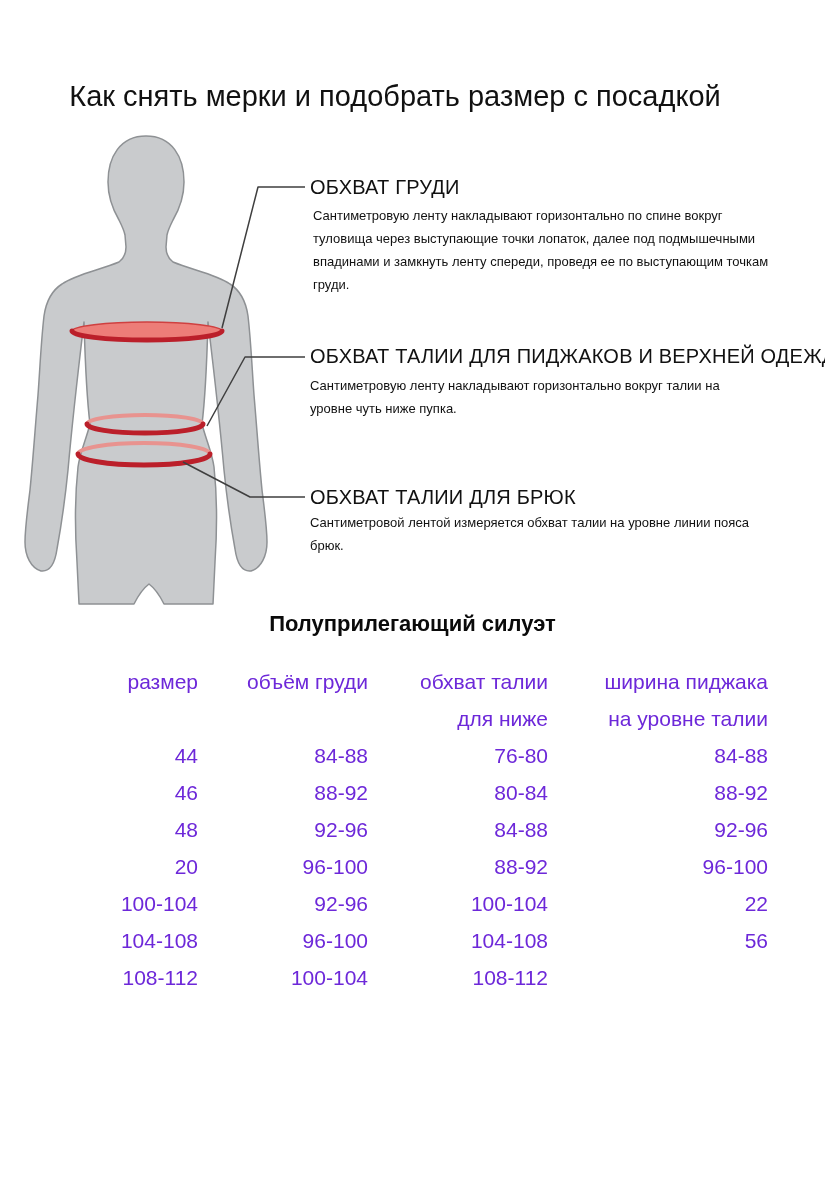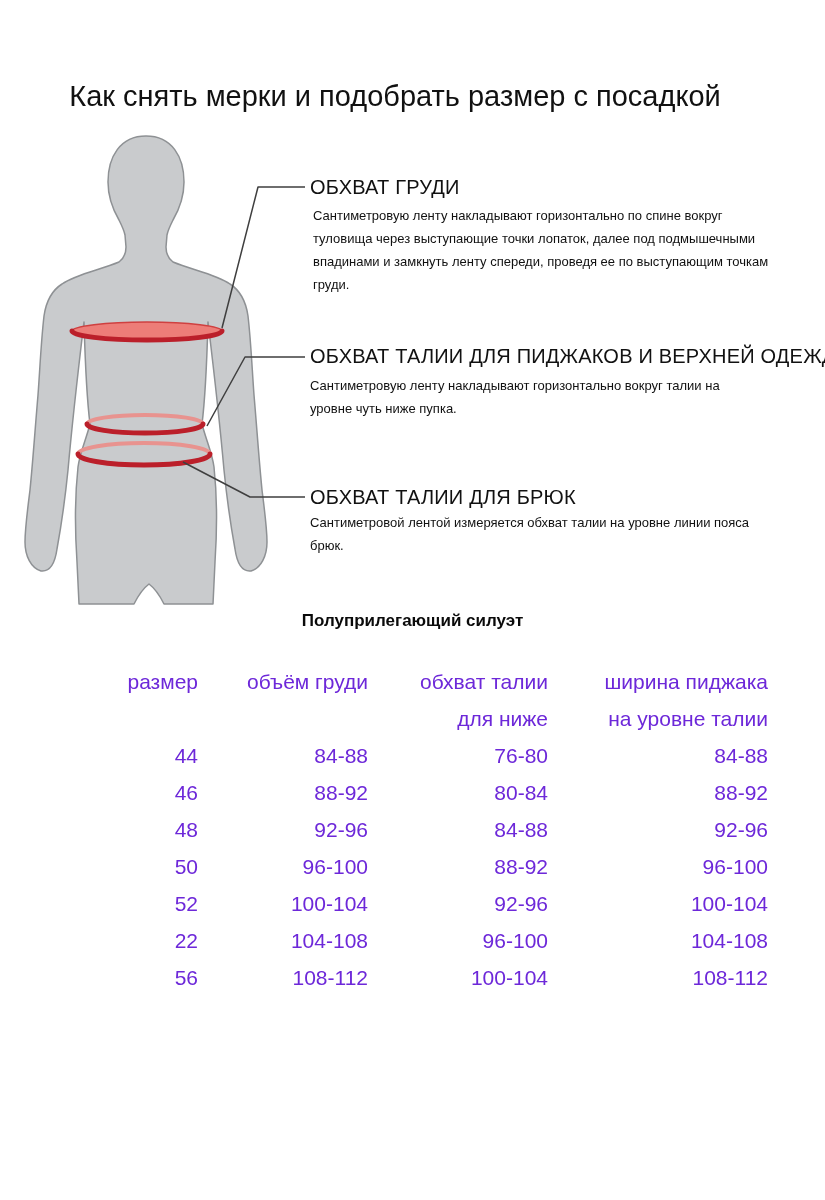--- a/index.html
+++ b/index.html
@@ -48,21 +48,21 @@
   .p2 { top: 374px; left: 310px; width: 425px; }
   .p3 { top: 511px; left: 310px; width: 475px; }
   .h1pos { top: 176px; left: 310px; }
   .h2pos { top: 345px; left: 310px; }
   .h3pos { top: 486px; left: 310px; }
   .table-title {
     position: absolute;
     top: 611px; left: 0;
     width: 825px;
     text-align: center;
-    font-size: 17px;
+    font-size: 22px;
     font-weight: 700;
     color: #0a0a0a;
   }
   .size-grid {
     position: absolute;
     top: 663px; left: 58px;
     display: grid;
     grid-template-columns: 140px 170px 180px 220px;
     z-index: 1;
   }
@@ -183,26 +183,25 @@
     <div class="cell">46</div>
     <div class="cell">88-92</div>
     <div class="cell">80-84</div>
     <div class="cell">88-92</div>
 
     <div class="cell">48</div>
     <div class="cell">92-96</div>
     <div class="cell">84-88</div>
     <div class="cell">92-96</div>
 
-    <div class="cell">50</div>
+    <div class="cell">20</div>
     <div class="cell">96-100</div>
     <div class="cell">88-92</div>
     <div class="cell">96-100</div>
 
-    <div class="cell">52</div>
     <div class="cell">100-104</div>
     <div class="cell">92-96</div>
     <div class="cell">100-104</div>
 
     <div class="cell">22</div>
     <div class="cell">104-108</div>
     <div class="cell">96-100</div>
     <div class="cell">104-108</div>
 
     <div class="cell">56</div>

